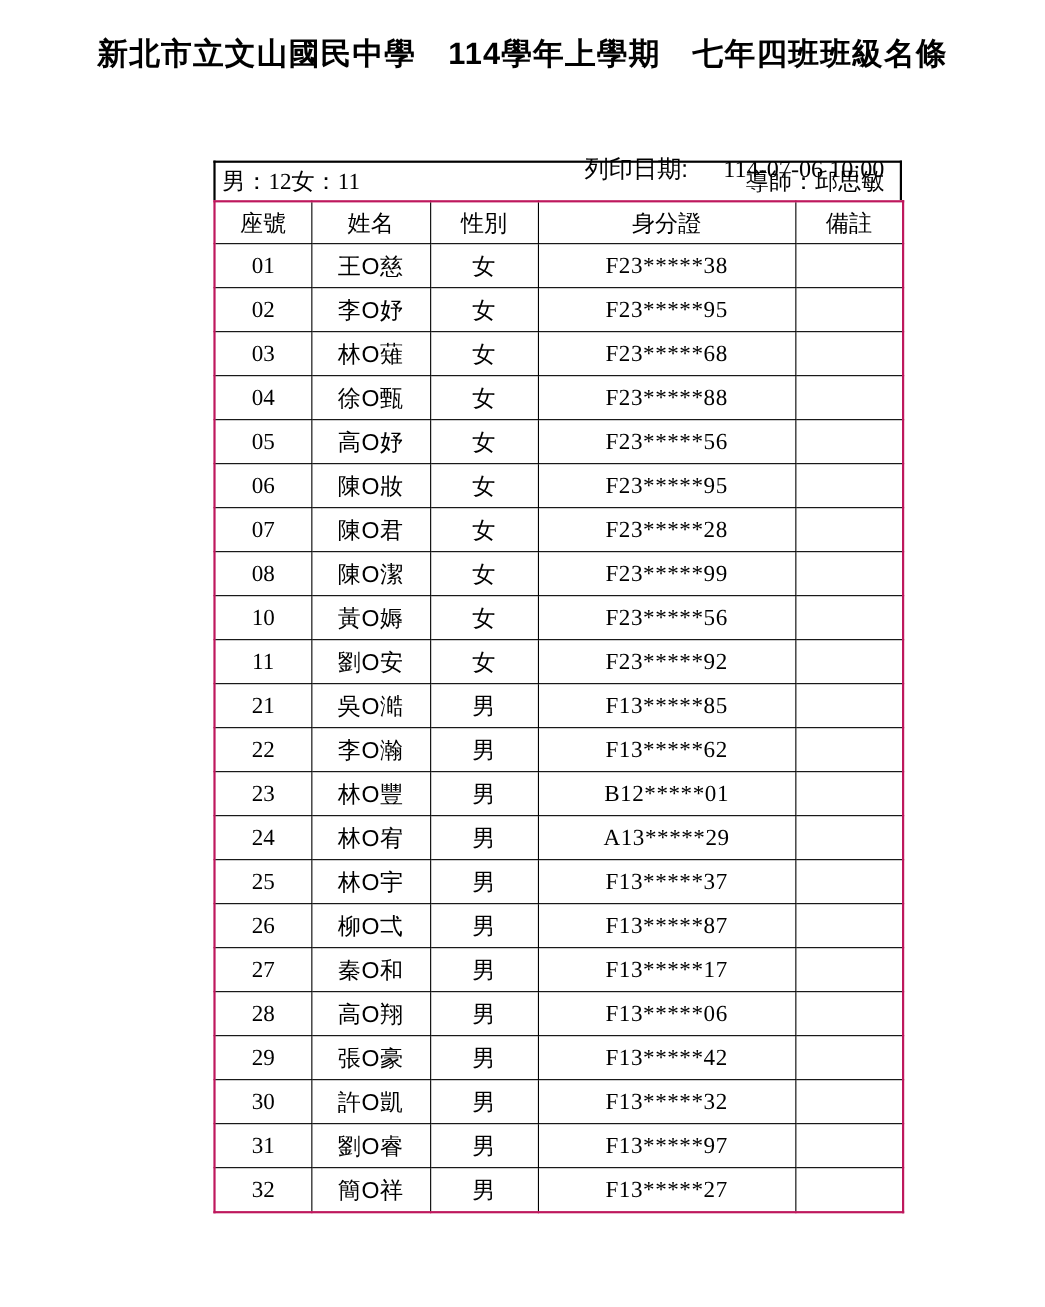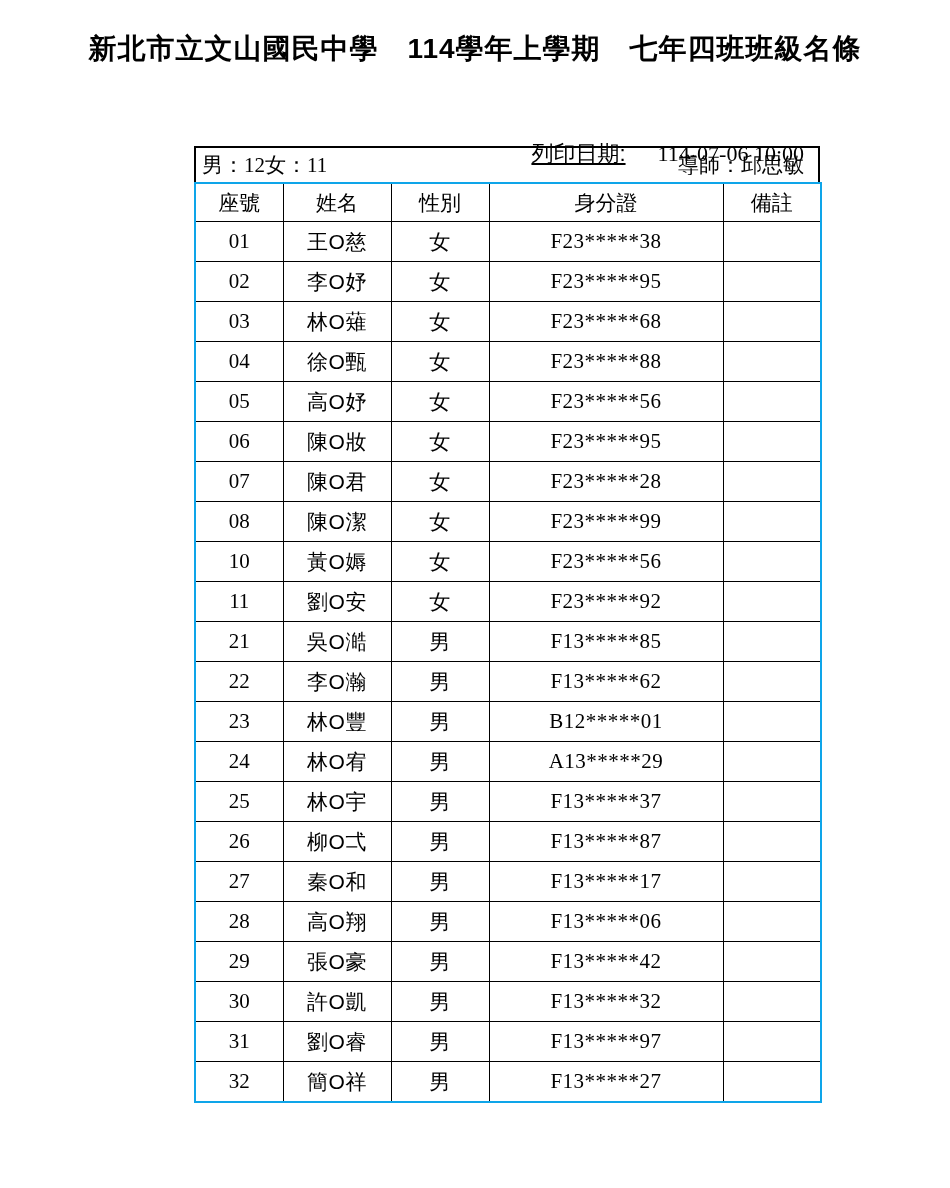--- a/index.html
+++ b/index.html
@@ -42,21 +42,20 @@
     position: absolute;
     left: 0;
     top: 113px;
     width: 804px;
     text-align: right;
     font-size: 22px;
     white-space: pre;
   }
   .print-date .label {
     font-family: "Liberation Sans", "DejaVu Sans", sans-serif;
-    text-decoration: underline;
   }
   .print-date .value {
     font-family: "Liberation Serif", "DejaVu Serif", serif;
     margin-left: 32px;
   }
 
   
   .table-wrap {
     position: absolute;
     left: 149px;
@@ -87,21 +86,21 @@
   .summary-right {
     font-family: "Liberation Sans", "DejaVu Sans", sans-serif;
     white-space: pre;
     padding-right: 6px;
   }
 
   table.roster {
     border-collapse: collapse;
     table-layout: fixed;
     width: 626px;
-    border: 2px solid #0ea5e9;
+    border: 2px solid #be185d;
   }
   table.roster col.c-seat   { width: 88px; }
   table.roster col.c-name   { width: 108px; }
   table.roster col.c-gender { width: 98px; }
   table.roster col.c-id     { width: 234px; }
   table.roster col.c-note   { width: 98px; }
 
   table.roster th,
   table.roster td {
     border: 1px solid #000;

